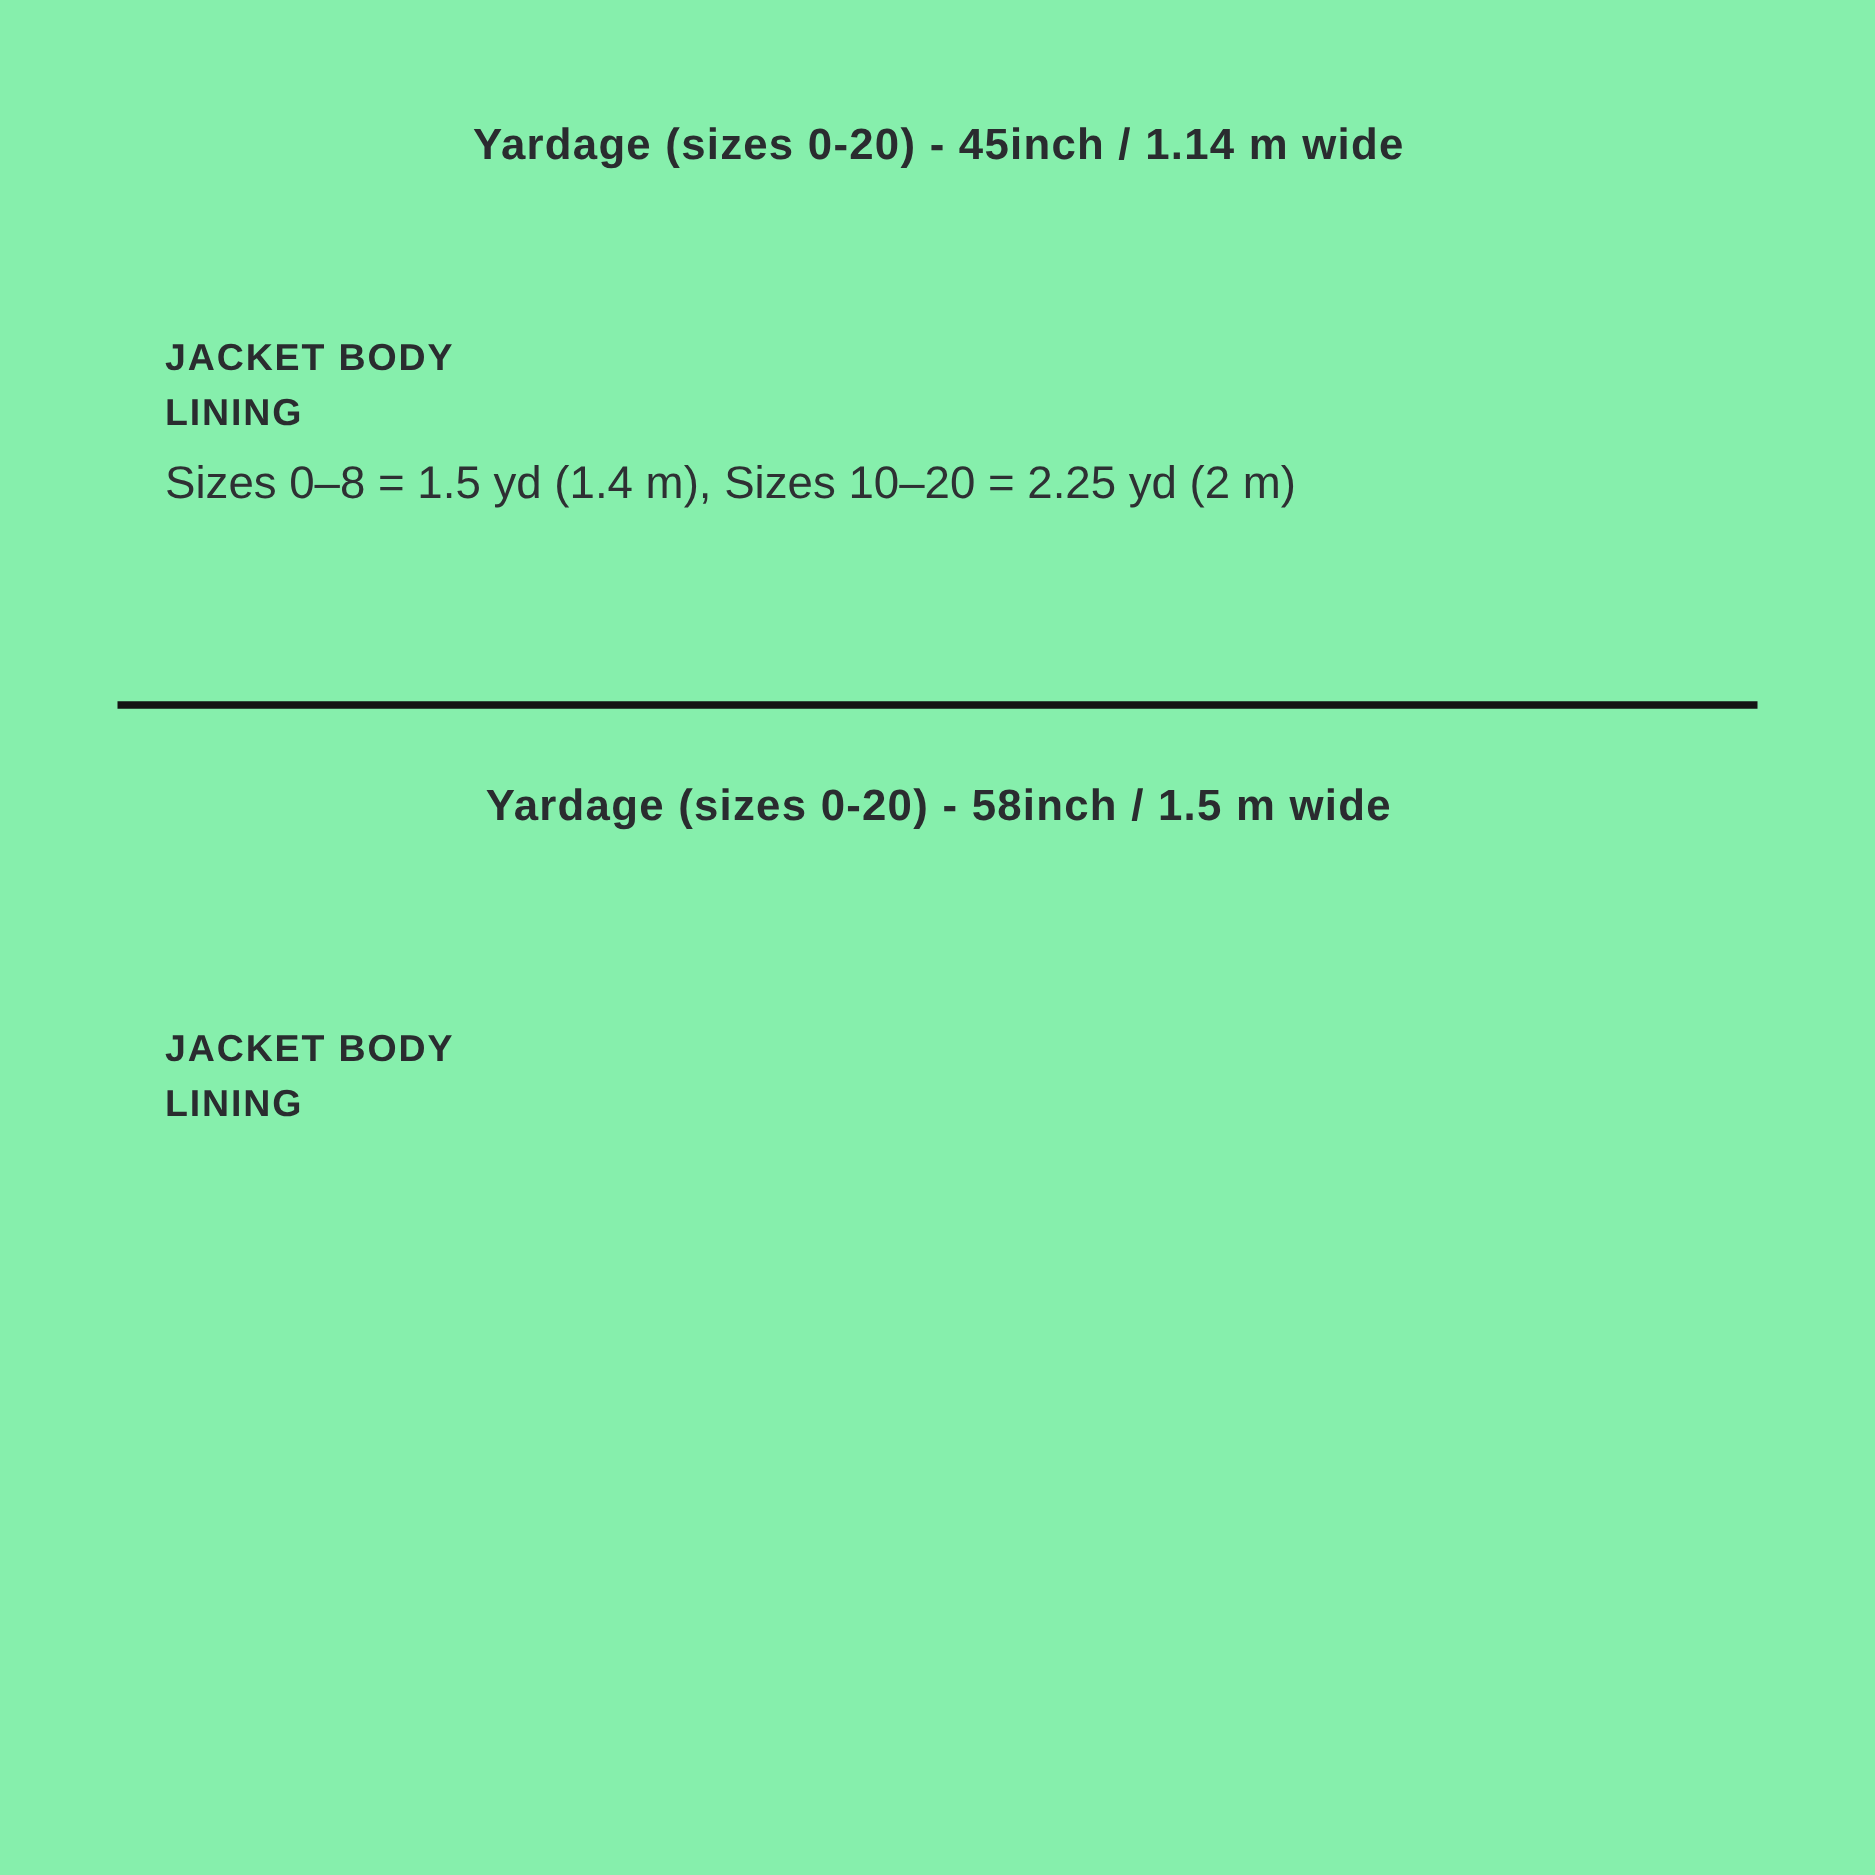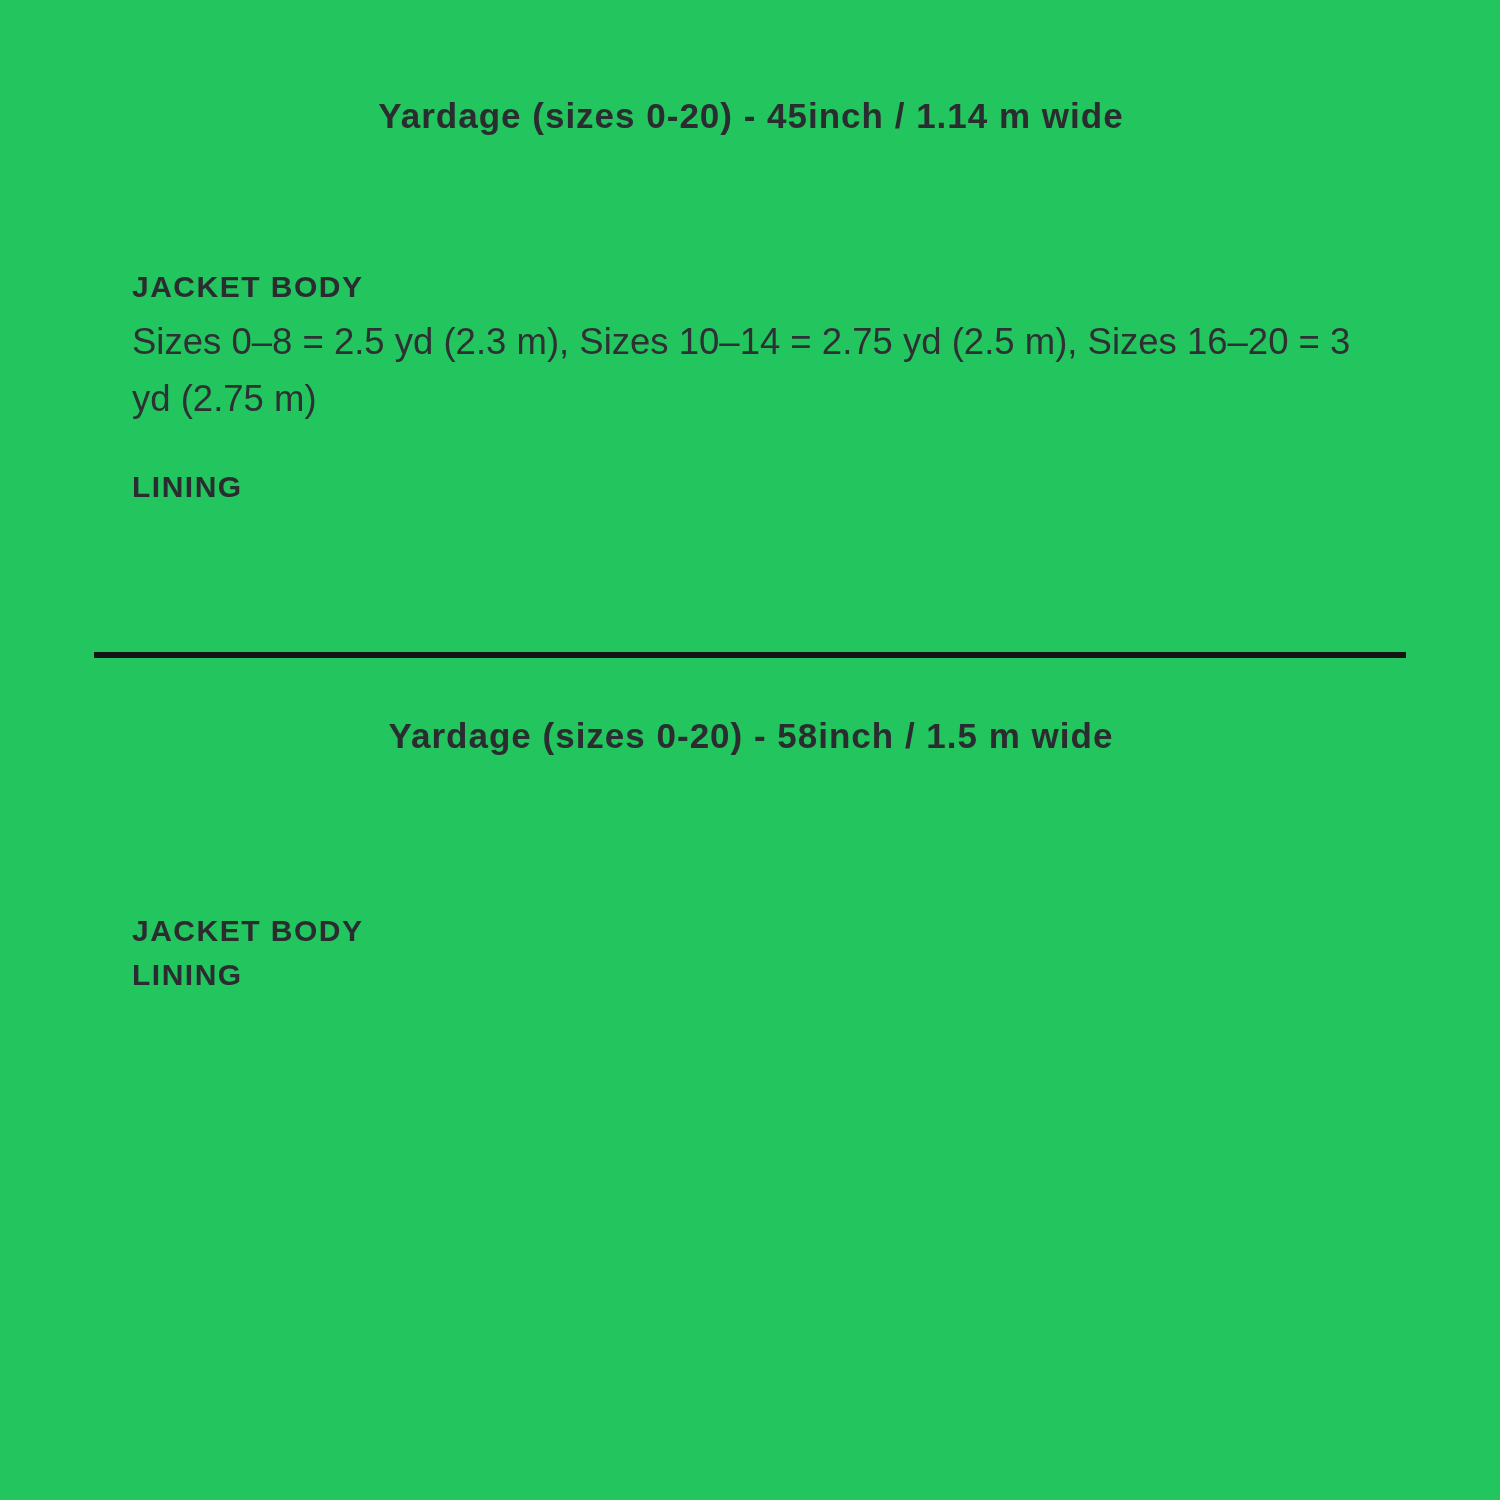--- a/index.html
+++ b/index.html
@@ -1,20 +1,20 @@
 <!DOCTYPE html>
 <html><head>
 <meta charset="utf-8">
 <style>
   html, body { margin: 0; padding: 0; }
   .page {
     position: relative;
     width: 1500px;
     height: 1500px;
-    background: #22c55e;
+    background: #86efac;
     font-family: "Liberation Sans", "DejaVu Sans", sans-serif;
     color: #2d2f32;
     overflow: hidden;
     box-sizing: border-box;
   }
   .section {
     padding-left: 132px;
     padding-right: 130px;
     box-sizing: border-box;
   }
@@ -54,23 +54,23 @@
 </style>
 </head>
 <body>
 
 <div class="page">
 
   <div class="section section-1">
     <h2 class="heading">Yardage (sizes 0-20) - 45inch / 1.14 m wide</h2>
 
     <p class="block-label">JACKET BODY</p>
-    <p class="block-text">Sizes 0–8 = 2.5 yd (2.3 m), Sizes 10–14 = 2.75 yd (2.5 m), Sizes 16–20 = 3 yd (2.75 m)</p>
 
     <p class="block-label">LINING</p>
+    <p class="block-text">Sizes 0–8 = 1.5 yd (1.4 m), Sizes 10–20 = 2.25 yd (2 m)</p>
   </div>
 
   <hr class="divider">
 
   <div class="section section-2">
     <h2 class="heading">Yardage (sizes 0-20) - 58inch / 1.5 m wide</h2>
 
     <p class="block-label">JACKET BODY</p>
 
     <p class="block-label">LINING</p>

